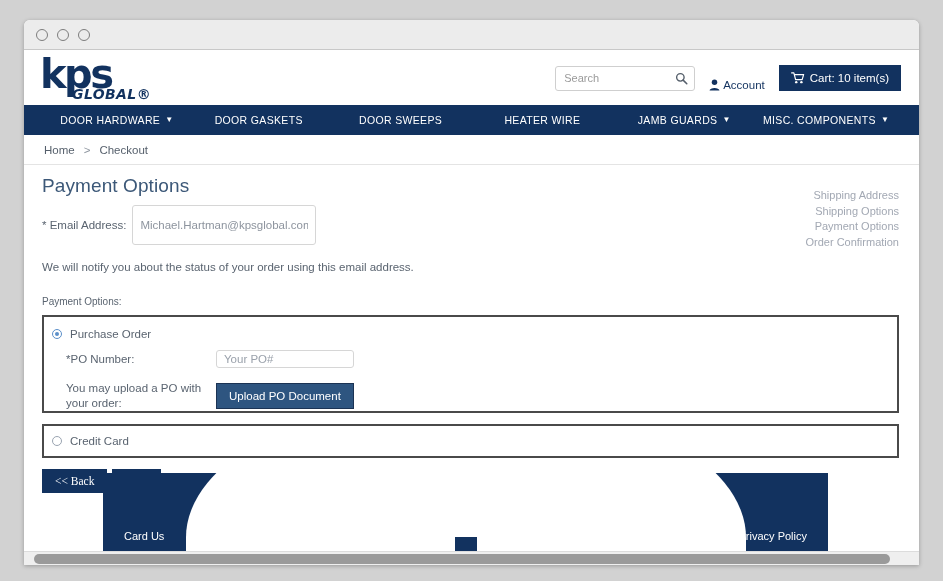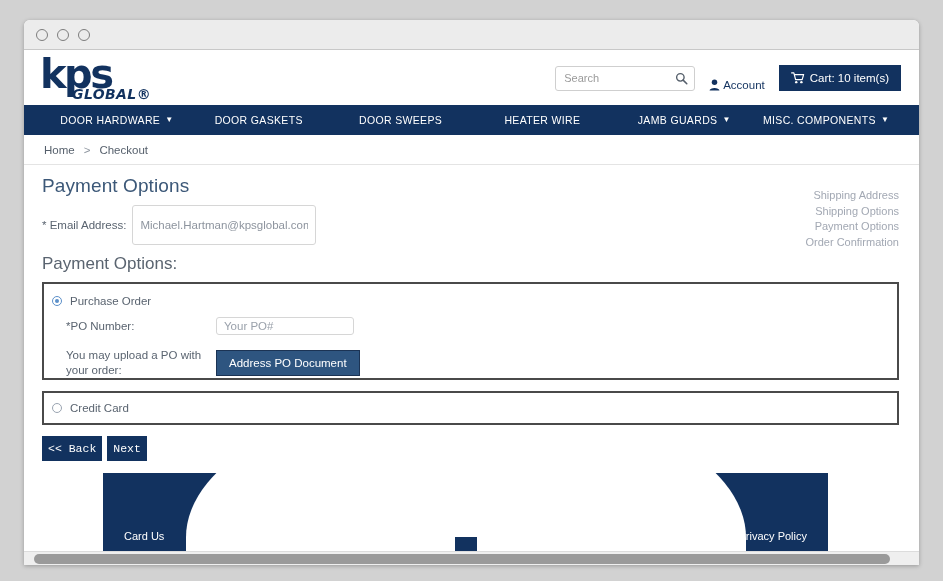--- a/index.html
+++ b/index.html
@@ -119,22 +119,22 @@
     font-size: 11.5px; color: #5a6470;
     margin-top: 16px;
   }
   #steps {
     position: absolute; right: 20px; top: 23px;
     text-align: right; font-size: 11px;
     color: #a2a8b3; line-height: 1.42;
   }
   .step { cursor: pointer; }
   #payment-options-label {
-    font-size: 17px; color: #5a6470;
-    margin-top: 9px; margin-bottom: 8px;
+    font-size: 10px; color: #5a6470;
+    margin-top: 23px; margin-bottom: 8px;
   }
   .option-panel {
     border: 2px solid #4a4a4a;
     background: #fff;
     margin-bottom: 11px;
   }
   #po-panel { padding: 11px 0 14px 0; height: 98px; }
   #cc-panel { padding: 10px 0; height: 34px; display: flex; align-items: center; }
   .radio-row { display: flex; align-items: center; gap: 8px; padding-left: 8px; }
   .radio {
@@ -172,22 +172,22 @@
   }
   #upload-po-button {
     background: #2e5580; color: #fff;
     border: 1px solid #1b3354;
     font-size: 11.5px; padding: 6px 12px;
     cursor: pointer; font-family: "Liberation Sans", sans-serif;
   }
   #action-buttons { display: flex; gap: 5px; margin-top: 2px; }
   .nav-button {
     background: #12325f; color: #fff; border: none;
-    font-size: 11.5px; padding: 6px 6px; cursor: pointer;
-    font-family: Liberation Mono, monospace;
+    font-size: 11.5px; padding: 6px 13px; cursor: pointer;
+    font-family: Liberation Serif, serif;
   }
   
   #site-footer {
     position: absolute;
     left: 79px; bottom: 12px;
     width: 725px; height: 80px;
     background: #12325f;
     overflow: hidden;
   }
   #footer-arch {
@@ -312,37 +312,38 @@
       <div class="step">Order Confirmation</div>
     </div>
 
     <h1 id="page-title">Payment Options</h1>
 
     <div id="email-row">
       <span id="email-label">* Email Address:</span>
       <input id="email-field" type="text" value="Michael.Hartman@kpsglobal.com" style="">
     </div>
 
+    <div id="email-note">We will notify you about the status of your order using this email address.</div>
 
     <div id="payment-options-label">Payment Options:</div>
 
     <div id="po-panel" class="option-panel">
       <div class="radio-row">
         <span class="radio checked"></span>
         <span class="radio-label">Purchase Order</span>
       </div>
 
       <div id="po-number-row">
         <span id="po-number-label">*PO Number:</span>
         <input id="po-number-input" type="text" placeholder="Your PO#" style="">
       </div>
 
       <div id="po-upload-row">
         <span id="po-upload-label">You may upload a PO with your order:</span>
-        <button id="upload-po-button">Address PO Document</button>
+        <button id="upload-po-button">Upload PO Document</button>
       </div>
     </div>
 
     <div id="cc-panel" class="option-panel">
       <div class="radio-row">
         <span class="radio"></span>
         <span class="radio-label">Credit Card</span>
       </div>
     </div>
 

